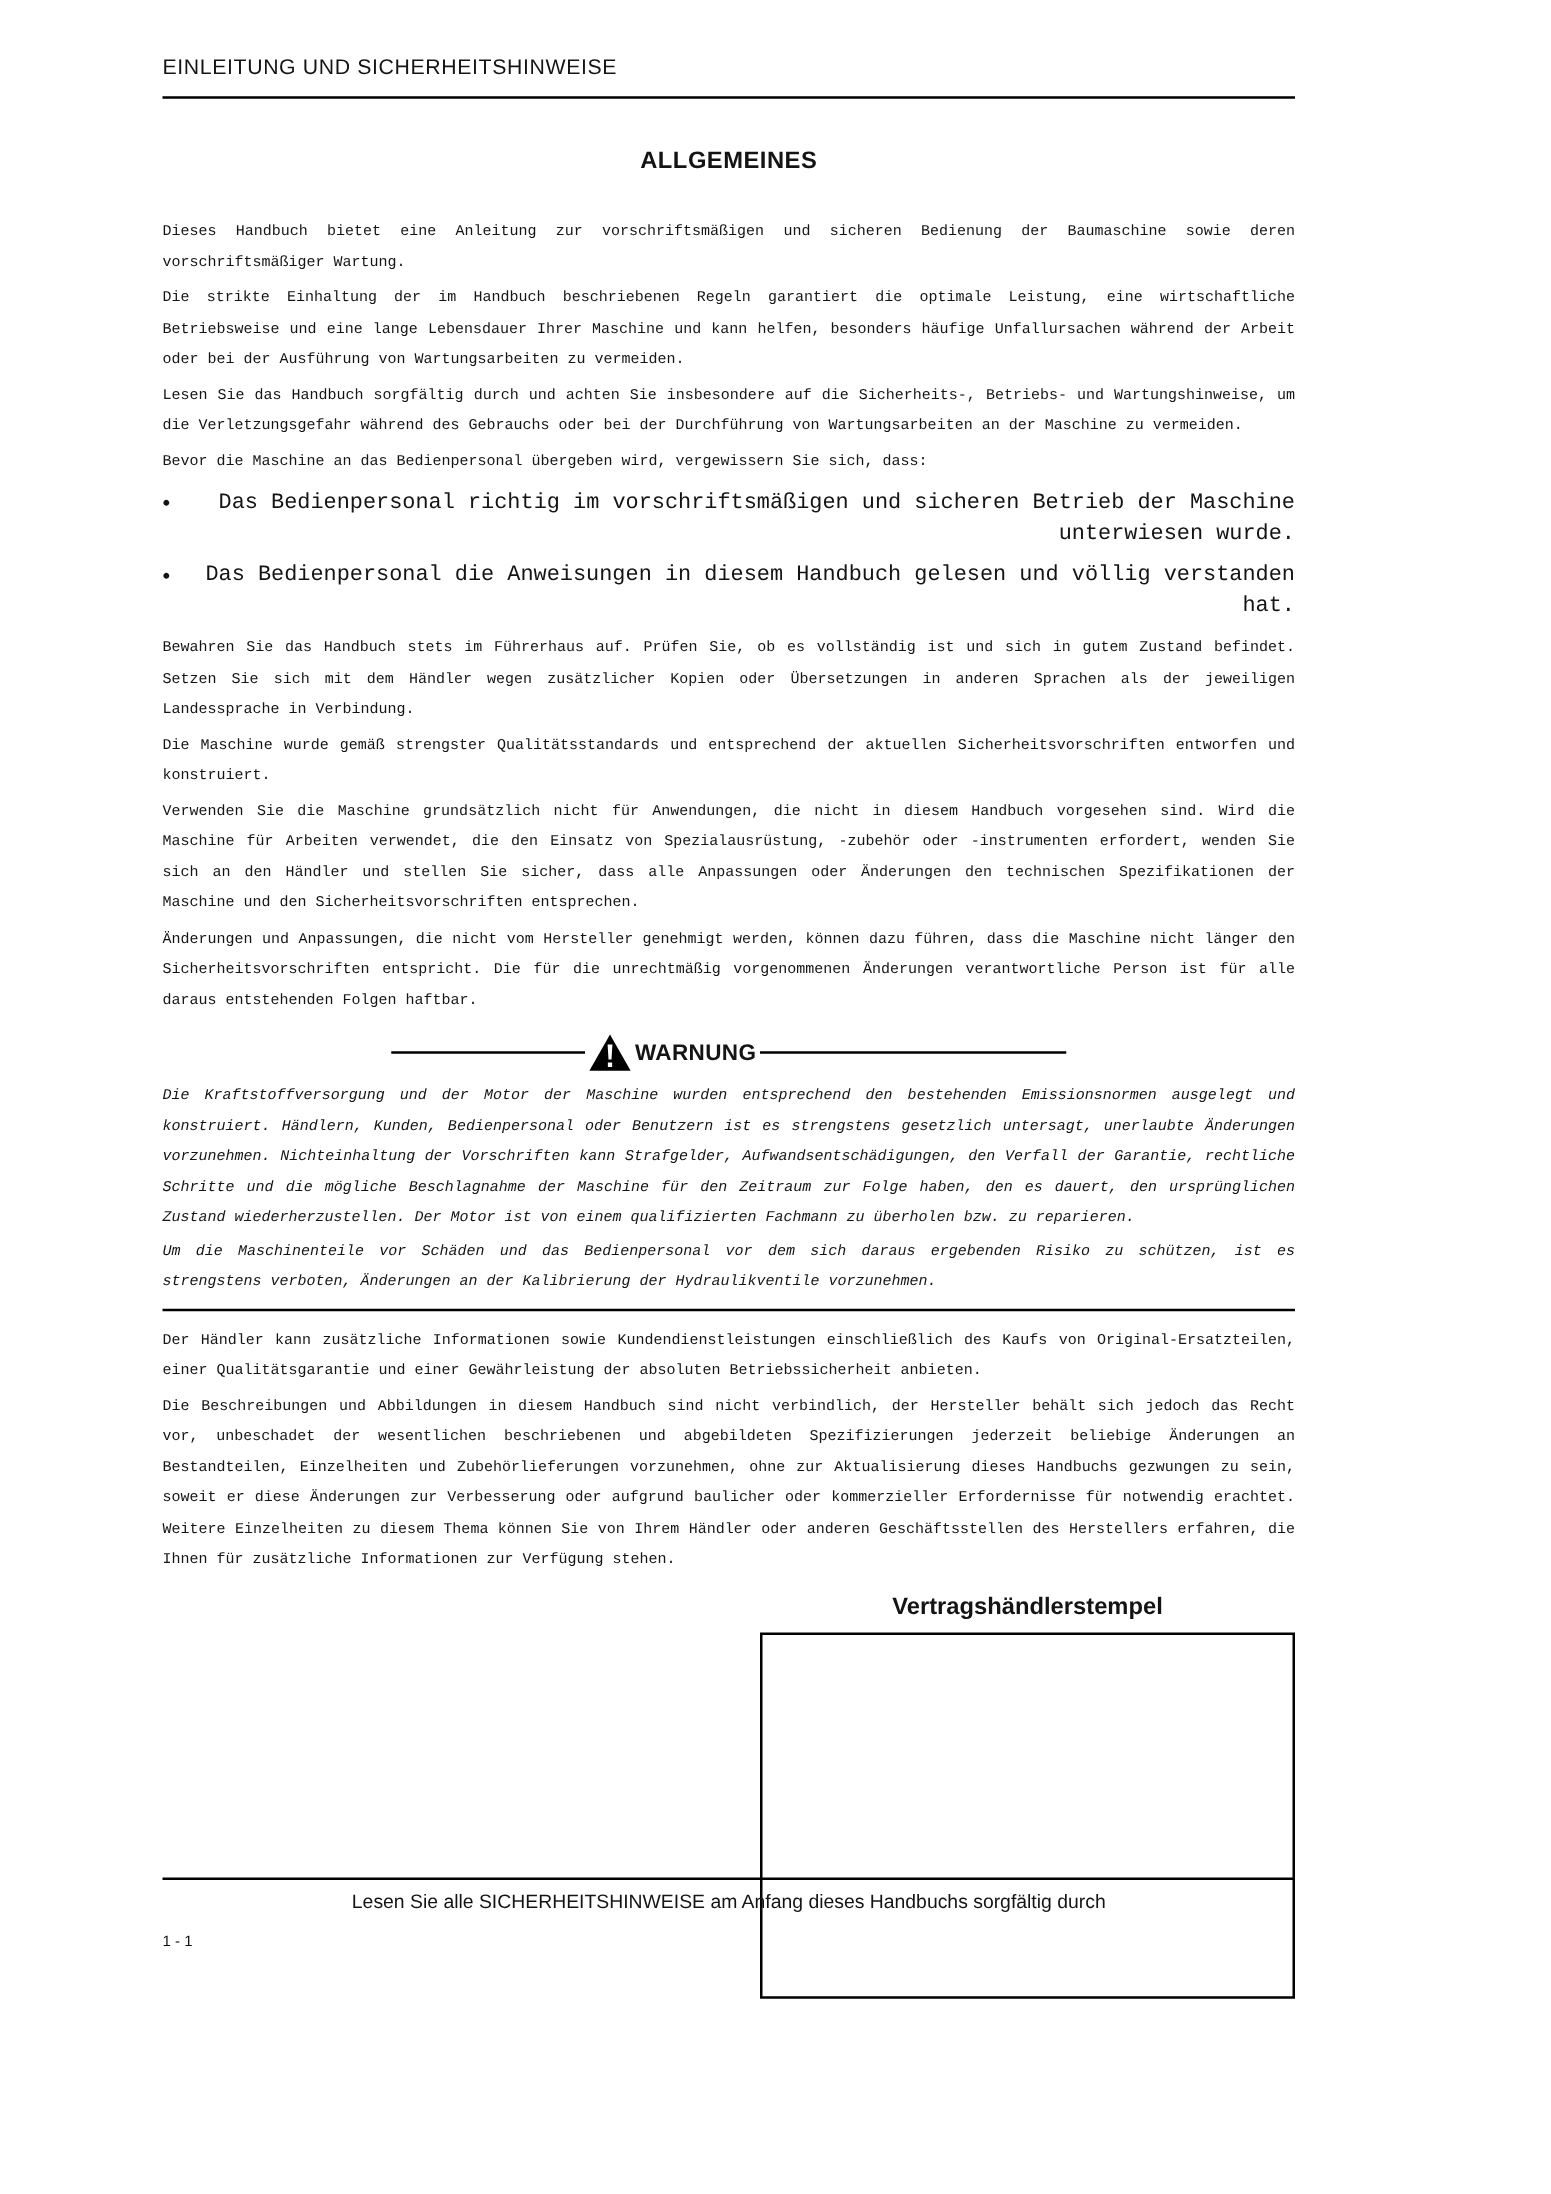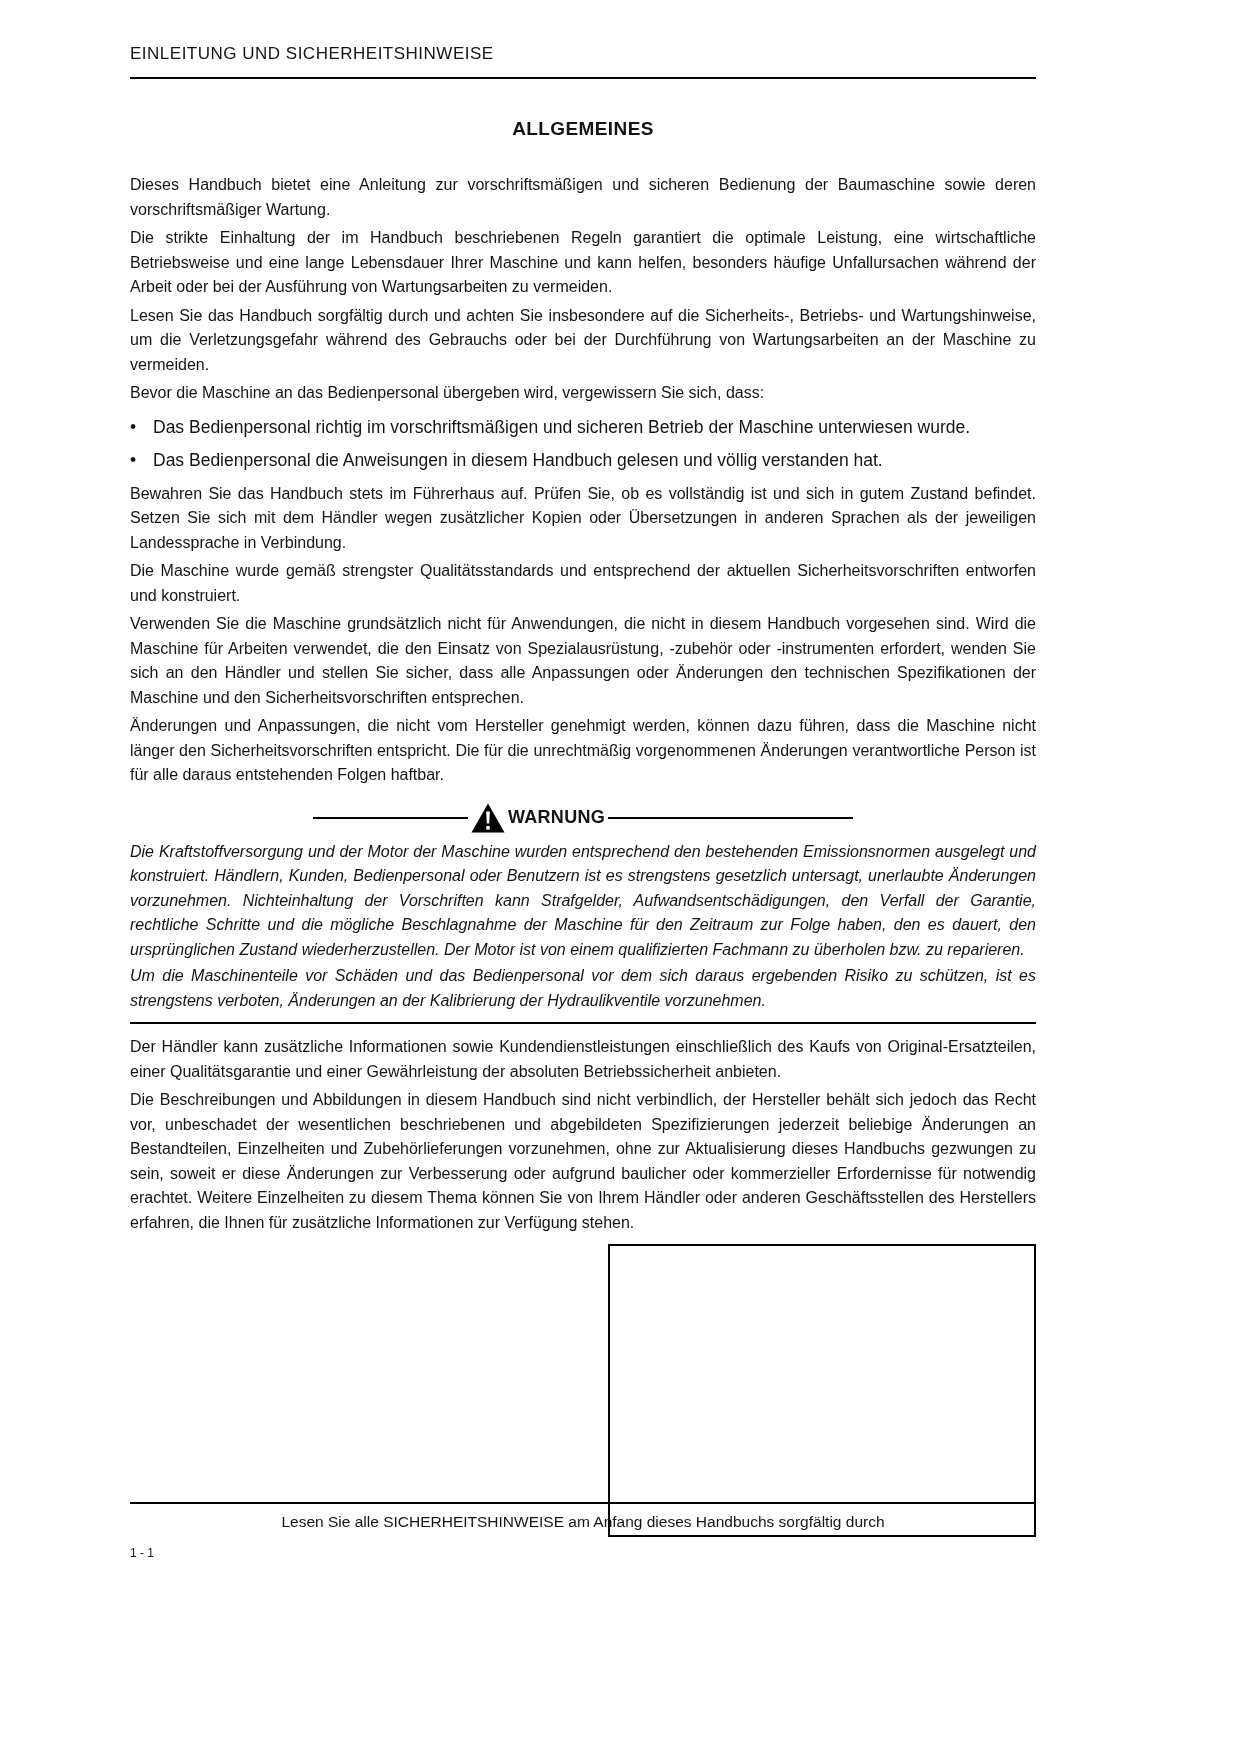--- a/index.html
+++ b/index.html
@@ -24,35 +24,36 @@
   }
   .header-rule { height: 2px; background: #000; margin-top: 13px; }
   .section-title {
     text-align: center;
     font-size: 19px;
     font-weight: bold;
     letter-spacing: 0.4px;
     margin-top: 39px;
   }
   .body-text {
-    font-size: 16px;
+    font-size: 12px;
     line-height: 24.5px;
     text-align: justify;
     margin-top: 4px;
+    font-family: Liberation Mono, monospace;
   }
   .first-para { margin-top: 33px; }
   .mt8 { margin-top: 9px; }
   .bullet {
     display: flex;
     margin-top: 9px;
     font-size: 17.5px;
     line-height: 24.5px;
   }
   .bullet-marker { width: 23px; flex: none; }
-  .bullet-text { flex: 1; text-align: left; }
+  .bullet-text { flex: 1; text-align: right; font-family: Liberation Mono, monospace; }
   .warning-head {
     display: flex;
     align-items: center;
     justify-content: center;
     gap: 3px;
     margin-top: 15px;
     margin-bottom: 7px;
   }
   .w-line { height: 2px; background: #000; }
   .w-line-left { width: 155px; }
@@ -130,20 +131,21 @@
   </div>
 
   <p class="body-text italic">Die Kraftstoffversorgung und der Motor der Maschine wurden entsprechend den bestehenden Emissionsnormen ausgelegt und konstruiert. Händlern, Kunden, Bedienpersonal oder Benutzern ist es strengstens gesetzlich untersagt, unerlaubte Änderungen vorzunehmen. Nichteinhaltung der Vorschriften kann Strafgelder, Aufwandsentschädigungen, den Verfall der Garantie, rechtliche Schritte und die mögliche Beschlagnahme der Maschine für den Zeitraum zur Folge haben, den es dauert, den ursprünglichen Zustand wiederherzustellen. Der Motor ist von einem qualifizierten Fachmann zu überholen bzw. zu reparieren.</p>
   <p class="body-text italic">Um die Maschinenteile vor Schäden und das Bedienpersonal vor dem sich daraus ergebenden Risiko zu schützen, ist es strengstens verboten, Änderungen an der Kalibrierung der Hydraulikventile vorzunehmen.</p>
 
   <div class="section-rule"></div>
 
   <p class="body-text">Der Händler kann zusätzliche Informationen sowie Kundendienstleistungen einschließlich des Kaufs von Original-Ersatzteilen, einer Qualitätsgarantie und einer Gewährleistung der absoluten Betriebssicherheit anbieten.</p>
   <p class="body-text">Die Beschreibungen und Abbildungen in diesem Handbuch sind nicht verbindlich, der Hersteller behält sich jedoch das Recht vor, unbeschadet der wesentlichen beschriebenen und abgebildeten Spezifizierungen jederzeit beliebige Änderungen an Bestandteilen, Einzelheiten und Zubehörlieferungen vorzunehmen, ohne zur Aktualisierung dieses Handbuchs gezwungen zu sein, soweit er diese Änderungen zur Verbesserung oder aufgrund baulicher oder kommerzieller Erfordernisse für notwendig erachtet. Weitere Einzelheiten zu diesem Thema können Sie von Ihrem Händler oder anderen Geschäftsstellen des Herstellers erfahren, die Ihnen für zusätzliche Informationen zur Verfügung stehen.</p>
 
+  <div class="stamp-label">Vertragshändlerstempel</div>
   <div class="stamp-box"></div>
 
 </div>
 
 <div class="footer">
   <div class="footer-rule"></div>
   <div class="footer-note">Lesen Sie alle SICHERHEITSHINWEISE am Anfang dieses Handbuchs sorgfältig durch</div>
   <div class="page-number">1 - 1</div>
 </div>
 

